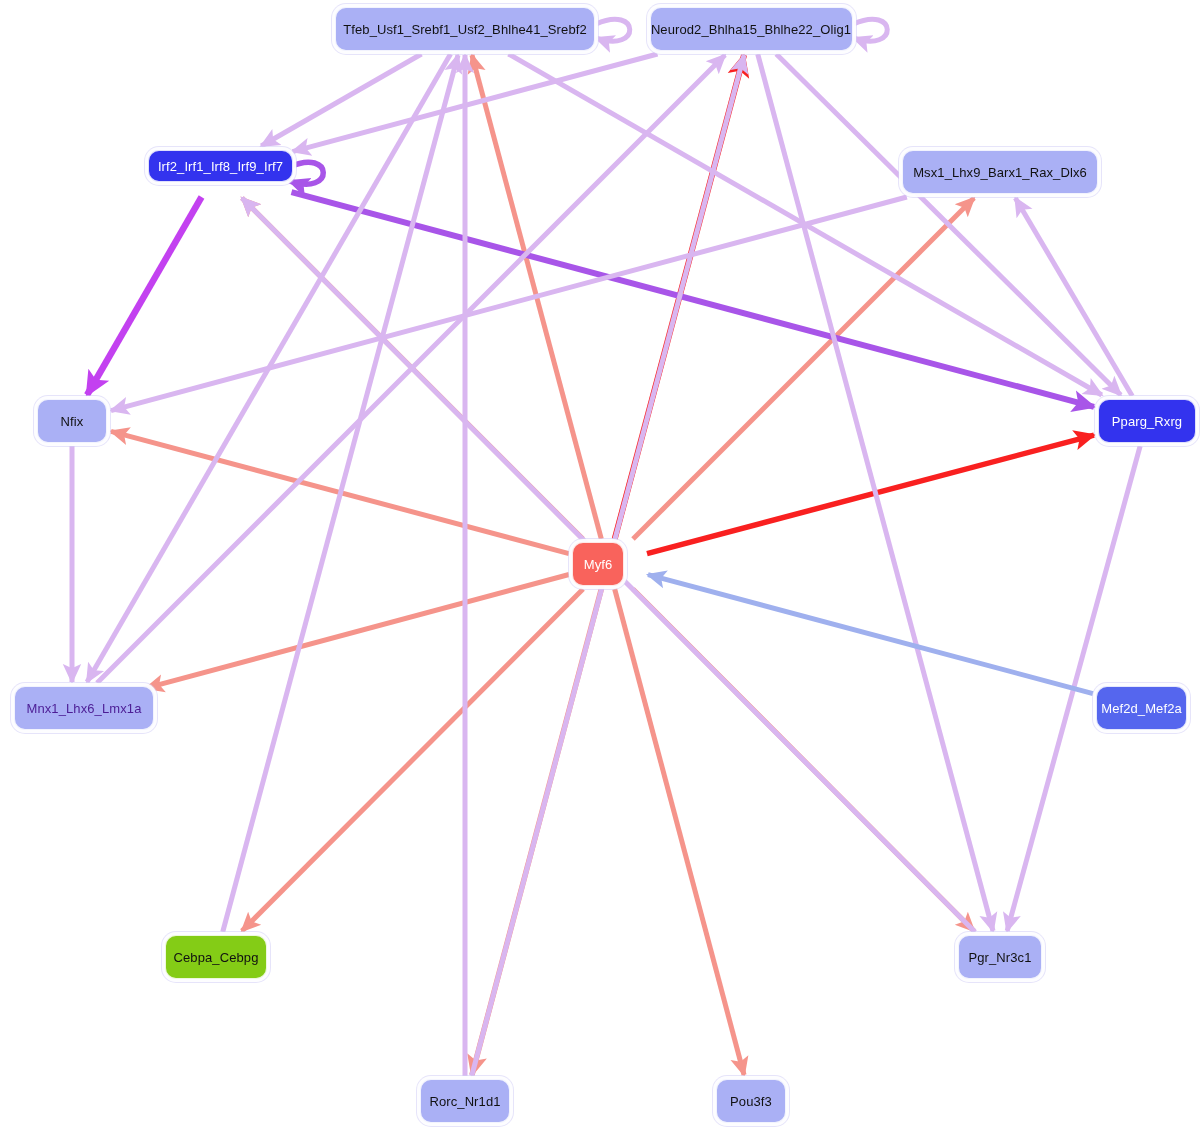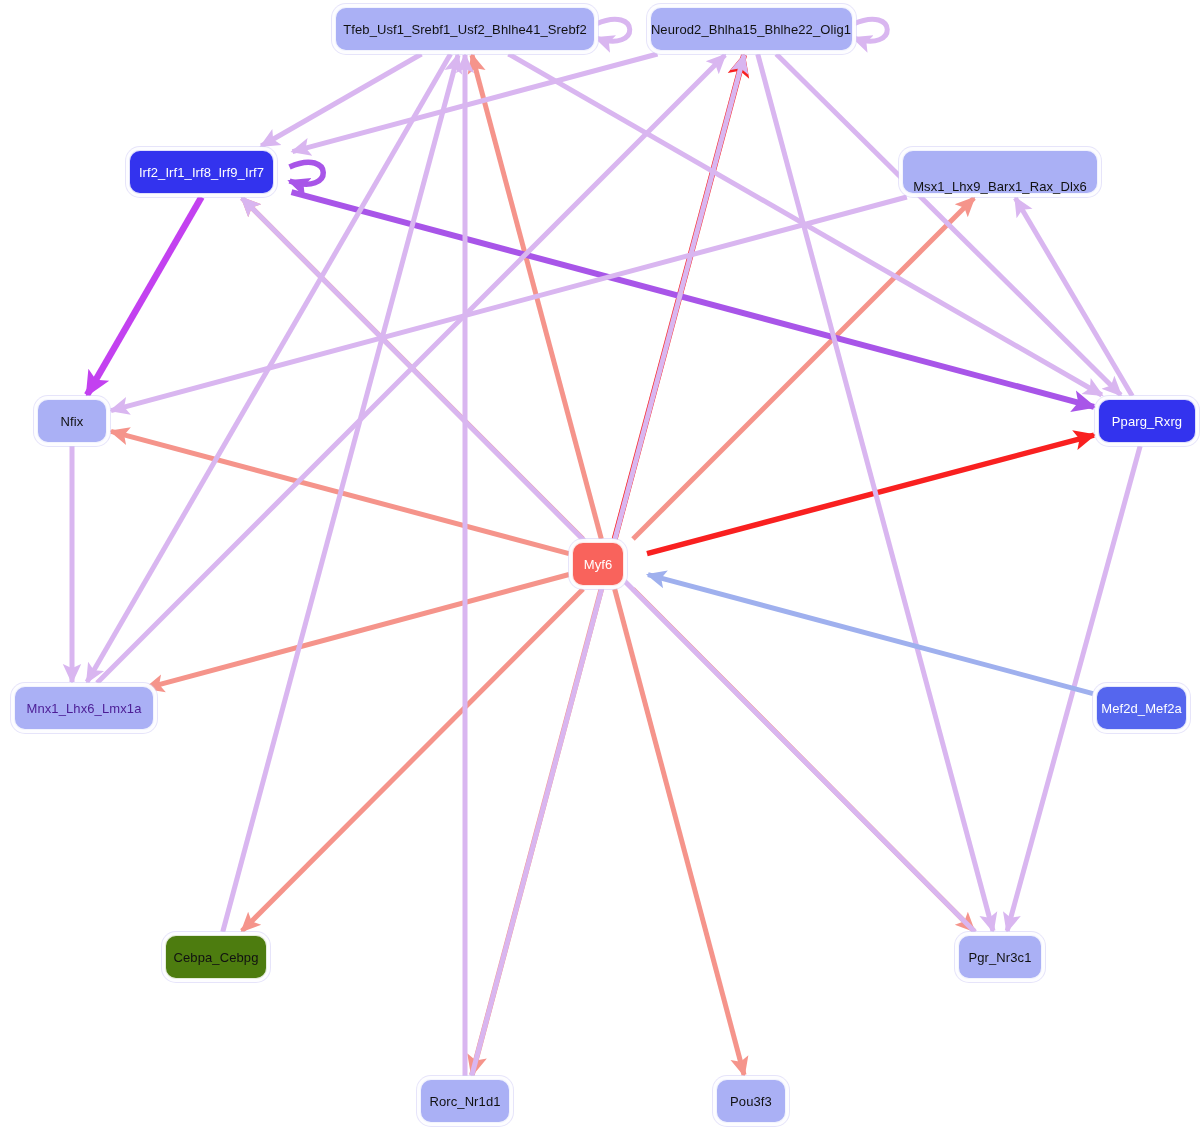--- a/index.html
+++ b/index.html
@@ -103,42 +103,42 @@
       <line x1="1132.24" y1="396.00" x2="1015.35" y2="198.00" stroke="#d9b6f0" stroke-width="5" stroke-linecap="butt" marker-end="url(#md9b6f0)"></line>
       <line x1="1140.14" y1="446.00" x2="1007.13" y2="931.00" stroke="#d9b6f0" stroke-width="5" stroke-linecap="butt" marker-end="url(#md9b6f0)"></line>
       <line x1="1093.00" y1="693.57" x2="648.00" y2="574.69" stroke="#9fb0ee" stroke-width="5" stroke-linecap="butt" marker-end="url(#m9fb0ee)"></line>
     </svg>
 <div class="graph-node" style="left: 335px; top: 7px; width: 260px; height: 44px; background: rgb(170, 176, 245); color: rgb(17, 17, 17);">
       <span class="node-label">Tfeb_Usf1_Srebf1_Usf2_Bhlhe41_Srebf2</span>
     </div>
     <div class="graph-node" style="left: 649.5px; top: 7px; width: 203px; height: 44px; background: rgb(170, 176, 245); color: rgb(17, 17, 17);">
       <span class="node-label">Neurod2_Bhlha15_Bhlhe22_Olig1</span>
     </div>
-    <div class="graph-node" style="left: 129px; top: 150px; width: 145px; height: 44px; background: rgb(51, 51, 238); color: rgb(255, 255, 255);">
+    <div class="graph-node" style="left: 148px; top: 150px; width: 145px; height: 32px; background: rgb(51, 51, 238); color: rgb(255, 255, 255);">
       <span class="node-label">Irf2_Irf1_Irf8_Irf9_Irf7</span>
     </div>
-    <div class="graph-node" style="left: 902px; top: 150px; width: 196px; height: 44px; background: rgb(170, 176, 245); color: rgb(17, 17, 17); align-items: flex-end;">
+    <div class="graph-node" style="left: 902px; top: 150px; width: 196px; height: 44px; background: rgb(170, 176, 245); color: rgb(17, 17, 17);">
       <span class="node-label">Msx1_Lhx9_Barx1_Rax_Dlx6</span>
     </div>
     <div class="graph-node" style="left: 37px; top: 399px; width: 70px; height: 44px; background: rgb(170, 176, 245); color: rgb(17, 17, 17);">
       <span class="node-label">Nfix</span>
     </div>
     <div class="graph-node" style="left: 1098px; top: 399px; width: 98px; height: 44px; background: rgb(51, 51, 238); color: rgb(255, 255, 255);">
       <span class="node-label">Pparg_Rxrg</span>
     </div>
     <div class="graph-node" style="left: 572px; top: 542px; width: 52px; height: 44px; background: rgb(249, 99, 92); color: rgb(255, 255, 255);">
       <span class="node-label">Myf6</span>
     </div>
     <div class="graph-node" style="left: 14px; top: 686px; width: 140px; height: 44px; background: rgb(170, 176, 245); color: #4c1d95;">
       <span class="node-label">Mnx1_Lhx6_Lmx1a</span>
     </div>
     <div class="graph-node" style="left: 1096px; top: 686px; width: 91px; height: 44px; background: rgb(85, 102, 238); color: rgb(255, 255, 255);">
       <span class="node-label">Mef2d_Mef2a</span>
     </div>
-    <div class="graph-node" style="left: 165px; top: 935px; width: 102px; height: 44px; background: #4d7c0f; color: rgb(17, 17, 17);">
+    <div class="graph-node" style="left: 165px; top: 935px; width: 102px; height: 44px; background: #84cc16; color: rgb(17, 17, 17);">
       <span class="node-label">Cebpa_Cebpg</span>
     </div>
     <div class="graph-node" style="left: 958px; top: 935px; width: 84px; height: 44px; background: rgb(170, 176, 245); color: rgb(17, 17, 17);">
       <span class="node-label">Pgr_Nr3c1</span>
     </div>
     <div class="graph-node" style="left: 420px; top: 1079px; width: 90px; height: 44px; background: rgb(170, 176, 245); color: rgb(17, 17, 17);">
       <span class="node-label">Rorc_Nr1d1</span>
     </div>
     <div class="graph-node" style="left: 716px; top: 1079px; width: 70px; height: 44px; background: rgb(170, 176, 245); color: rgb(17, 17, 17);">
       <span class="node-label">Pou3f3</span>

